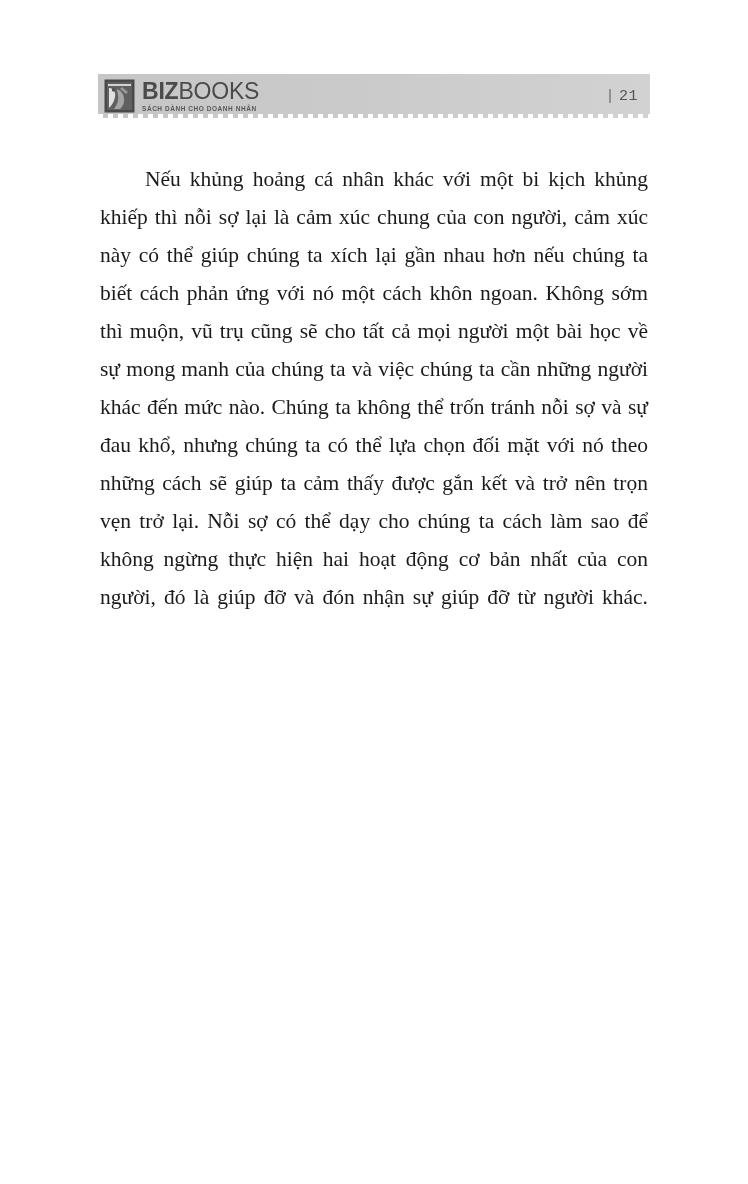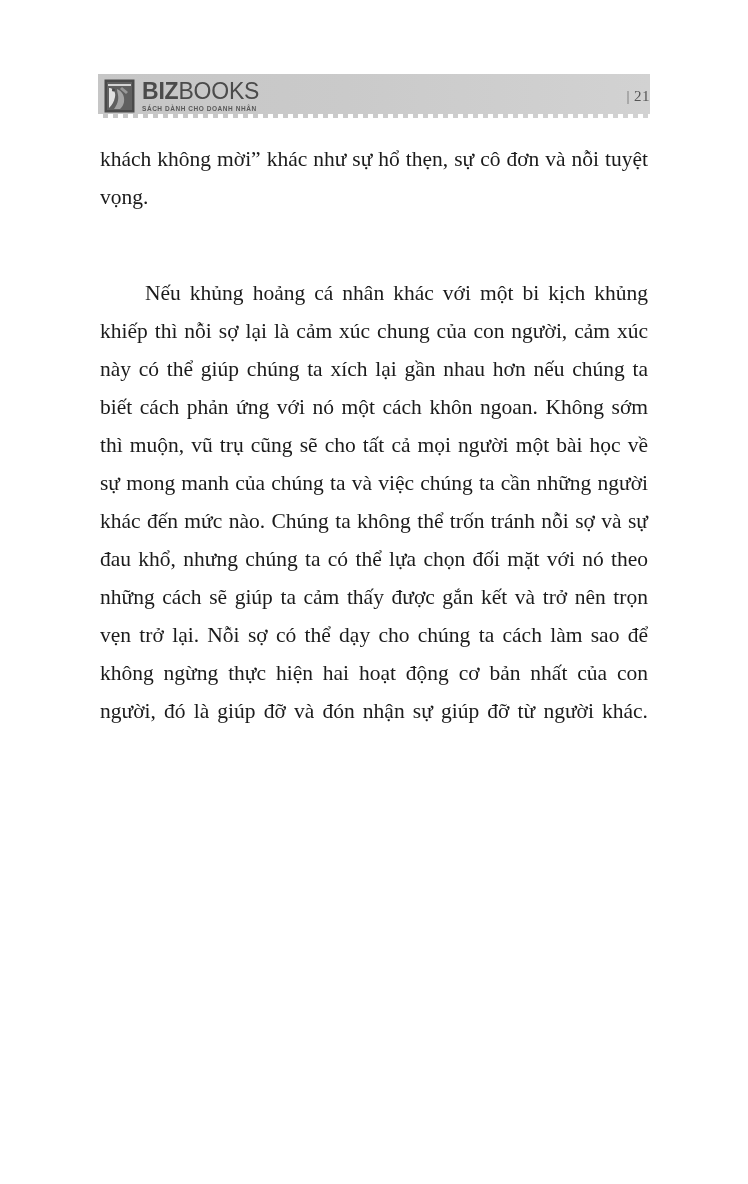--- a/index.html
+++ b/index.html
@@ -81,23 +81,24 @@
     font-family: "Liberation Sans", "DejaVu Sans", sans-serif;
     font-size: 6.5px;
     font-weight: 700;
     letter-spacing: 0.55px;
     color: #585858;
     white-space: nowrap;
     margin-top: 3px;
   }
 
   .folio {
-    font-family: Liberation Serif, serif;
+    font-family: Liberation Mono, monospace;
     font-size: 15px;
     color: #555555;
+    padding-right: 12px;
     white-space: nowrap;
     letter-spacing: 0.5px;
   }
   .folio .bar {
     color: #6d6d6d;
     margin-right: 4px;
   }
 
   
   .body-text {
@@ -152,17 +153,16 @@
         <div class="brand-tag">SÁCH DÀNH CHO DOANH NHÂN</div>
       </div>
     </div>
 
     <div class="folio"><span class="bar">|</span><span>21</span></div>
 
   </div>
   <div class="header-dashes"></div>
 
   <div class="body-text">
-    <p class="para">khách không mời” khác như sự hổ thẹn, sự cô đơn và nỗi tuyệt vọng.</p>
     <p class="para indent">Nếu khủng hoảng cá nhân khác với một bi kịch khủng khiếp thì nỗi sợ lại là cảm xúc chung của con người, cảm xúc này có thể giúp chúng ta xích lại gần nhau hơn nếu chúng ta biết cách phản ứng với nó một cách khôn ngoan. Không sớm thì muộn, vũ trụ cũng sẽ cho tất cả mọi người một bài học về sự mong manh của chúng ta và việc chúng ta cần những người khác đến mức nào. Chúng ta không thể trốn tránh nỗi sợ và sự đau khổ, nhưng chúng ta có thể lựa chọn đối mặt với nó theo những cách sẽ giúp ta cảm thấy được gắn kết và trở nên trọn vẹn trở lại. Nỗi sợ có thể dạy cho chúng ta cách làm sao để không ngừng thực hiện hai hoạt động cơ bản nhất của con người, đó là giúp đỡ và đón nhận sự giúp đỡ từ người khác.</p>
   </div>
 
 </div>
 
 </body></html>

